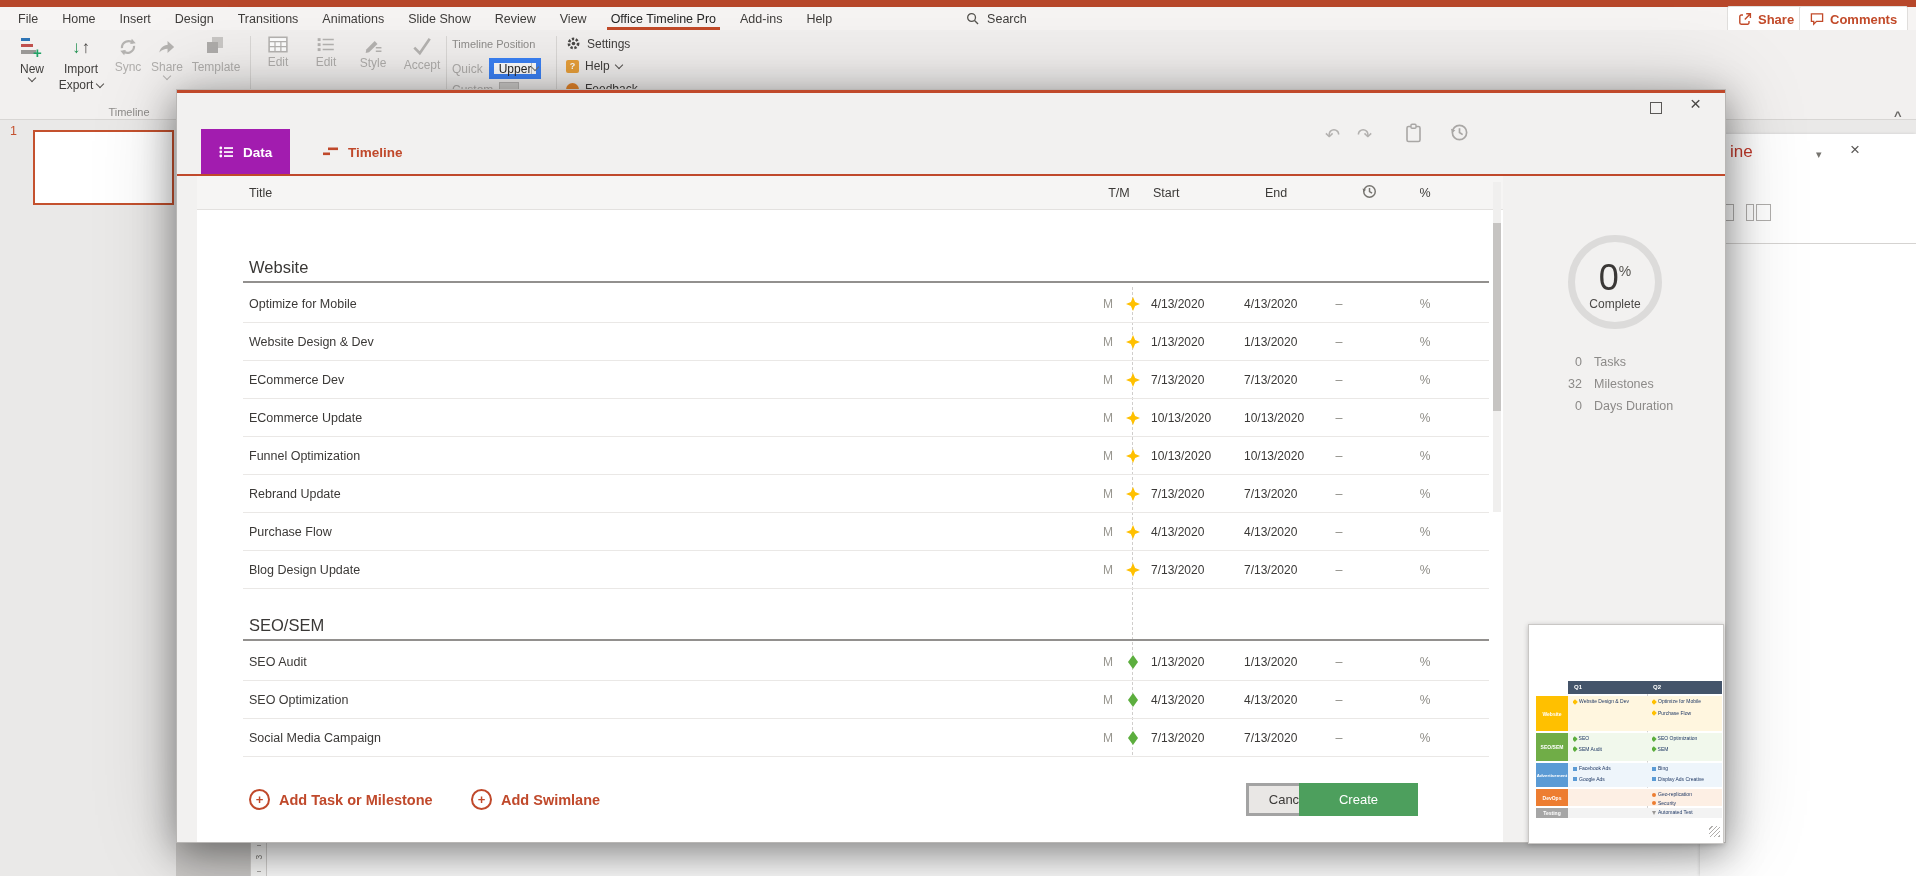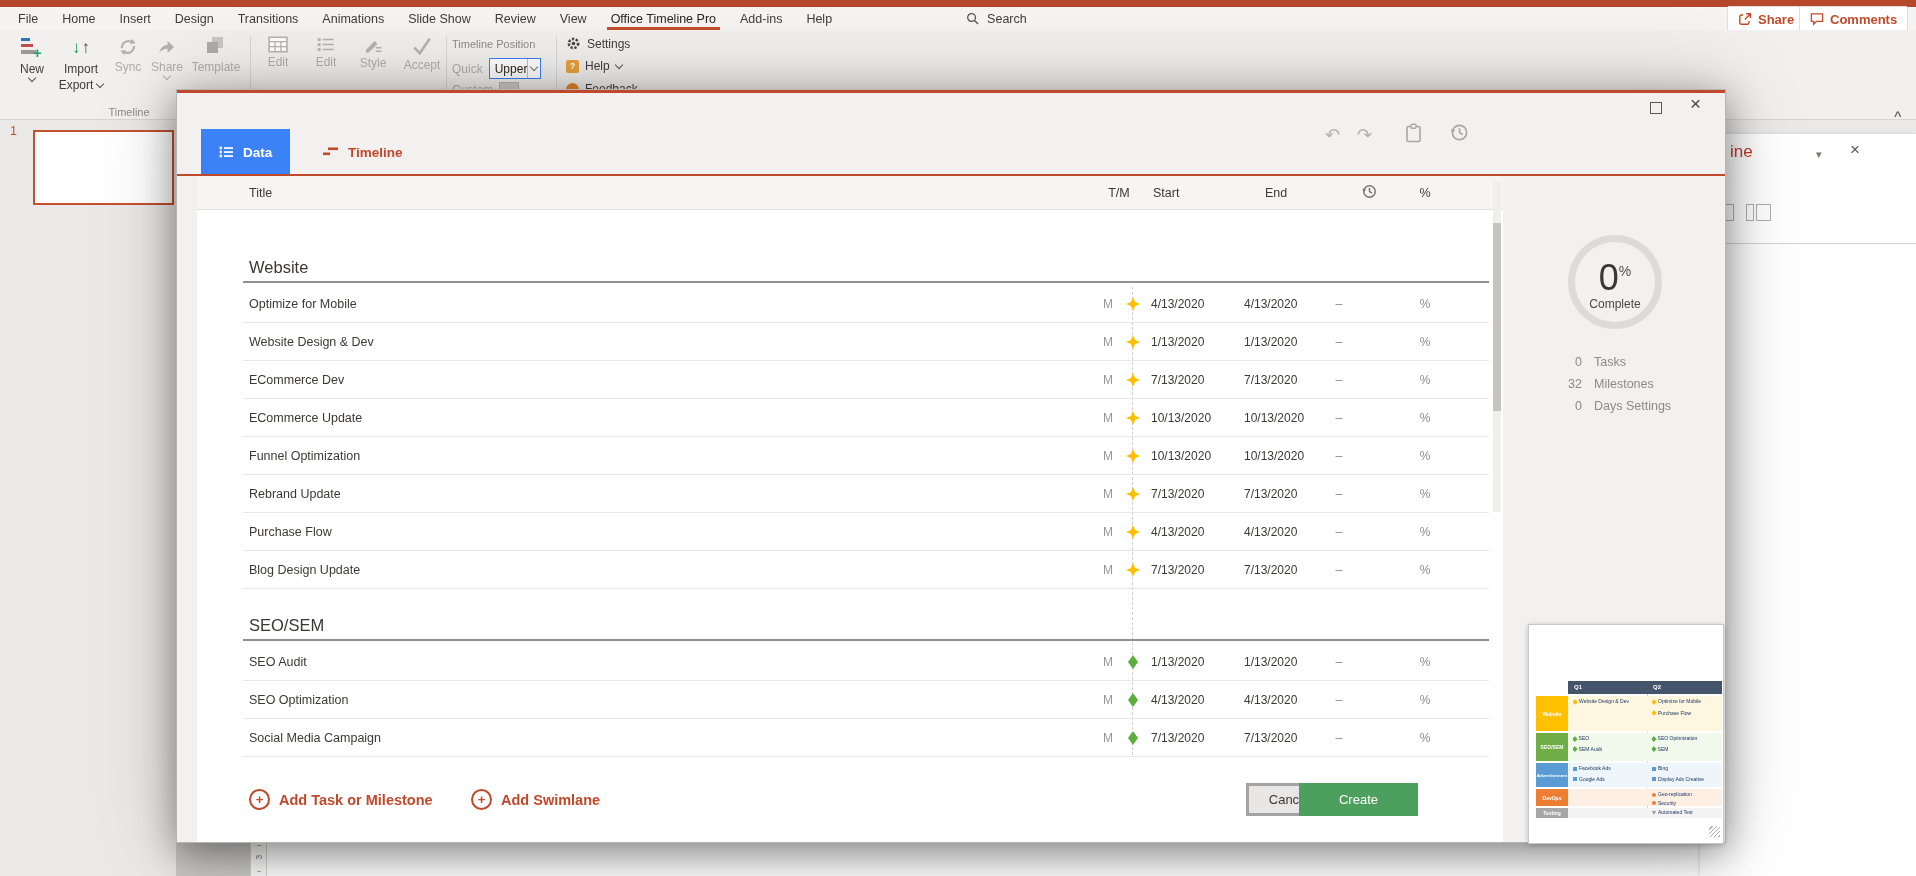--- a/index.html
+++ b/index.html
@@ -28,21 +28,21 @@
   #bottomgray{left:176px;top:843px;width:1550px;height:33px;background:#cbc9c7;}
   #vruler{left:250px;top:843px;width:17px;height:33px;background:#fbfbfa;border-left:1px solid #d4d2d0;border-right:1px solid #d4d2d0;box-sizing:border-box;}
   #canvasstrip{left:267px;top:843px;width:1459px;height:33px;background:#ffffff;}
   
   #pane{left:1700px;top:134px;width:216px;height:742px;background:#ffffff;box-shadow:-1px 0 3px rgba(0,0,0,.12);}
   .paneicon{display:inline-block;border:1.6px solid #b0aeac;box-sizing:border-box;}
   
   #dialog{left:176px;top:89px;width:1550px;height:754px;background:#f2f1f0;border:1px solid #b8b6b4;box-sizing:border-box;box-shadow:0 10px 36px rgba(0,0,0,.42),0 0 80px rgba(0,0,0,.18);}
   #dlgredtop{left:0;top:0;width:100%;height:3px;background:#C0492B;}
   .tab{height:46px;display:flex;align-items:center;gap:9px;padding:0 18px;box-sizing:border-box;font-size:13.5px;font-weight:700;}
-  #tabData{background:#3b82f6;color:#fff;}
+  #tabData{background:#a21caf;color:#fff;}
   #tabTimeline{color:#C0492B;}
   #tabline{left:0;top:84px;width:1548px;height:2px;background:#C0492B;}
   #tablecard{left:20px;top:86px;width:1306px;height:666px;background:#fff;}
   #theadrow{left:20px;top:86px;width:1306px;height:34px;background:#f6f5f4;border-bottom:1px solid #e3e1df;box-sizing:border-box;font-size:12.5px;color:#3c3a38;}
   .hcell{position:absolute;top:50%;transform:translateY(-50%);}
   .shead{font-size:16.5px;color:#3a3836;}
   .srule{height:2px;background:#92908e;}
   .trow{left:20px;width:1306px;height:38px;font-size:12.5px;color:#3b3937;}
   .trow::after{content:"";position:absolute;left:46px;right:14px;bottom:0;border-bottom:1px solid #eae8e6;}
   .cell{position:absolute;top:50%;transform:translateY(-50%);}
@@ -207,21 +207,21 @@
       <svg width="22" height="20" viewBox="0 0 20 18">
           <path d="M3 10.5 L8 15.5 L17 2.5" stroke="#b5b3b1" stroke-width="2.4" fill="none"></path>
         </svg>
       <span class="rlabel dis">Accept</span>
     </div>
     <div class="ab vsep" style="left:446px;top:6px;height:56px;"></div>
 
     <div class="ab grplabel" style="left:452px;top:8px;">Timeline Position</div>
     <div class="ab f" style="left:452px;top:28px;gap:6px;">
       <span class="rlabel dis">Quick</span>
-      <span class="f" style="width:52px;height:21px;background:#fff;border:1px solid #3b82f6;box-sizing:border-box;font-size:12px;color:#2b2927;padding-left:5px;justify-content:space-between;">
+      <span class="f" style="width:52px;height:21px;background:#fff;border:5px solid #3b82f6;box-sizing:border-box;font-size:12px;color:#2b2927;padding-left:5px;justify-content:space-between;">
         <span>Upper</span>
         <span style="width:13px;height:100%;border-left:1px solid #c5c3c1;display:flex;align-items:center;justify-content:center;">
             <span class="chev" style="color:#76746f;"></span>
           </span>
       </span>
     </div>
     <div class="ab f" style="left:452px;top:52px;gap:6px;">
       <span class="rlabel dis">Custom</span>
       <span style="width:18px;height:14px;background:#d0cecc;border:1px solid #b8b6b4;display:inline-block;"></span>
     </div>
@@ -493,21 +493,21 @@
     <div class="statrow" style="top:261px;">
       <span class="statv">0</span>
       <span class="statl">Tasks</span>
     </div>
     <div class="statrow" style="top:283px;">
       <span class="statv">32</span>
       <span class="statl">Milestones</span>
     </div>
     <div class="statrow" style="top:305px;">
       <span class="statv">0</span>
-      <span class="statl">Days Settings</span>
+      <span class="statl">Days Duration</span>
     </div>
 
     <div class="ab" id="prev">
       <div class="ab" id="prevhead">
         <span class="ab" style="left:6px;top:3px;">Q1</span>
         <span class="ab" style="left:85px;top:3px;">Q2</span>
       </div>
       <div class="ab" style="left:118px;top:69px;width:0;height:124px;border-left:1px dashed #d4d2d0;"></div>
 
       <div class="lane" style="top:71px;height:35px;background:#FFF6DF;">

